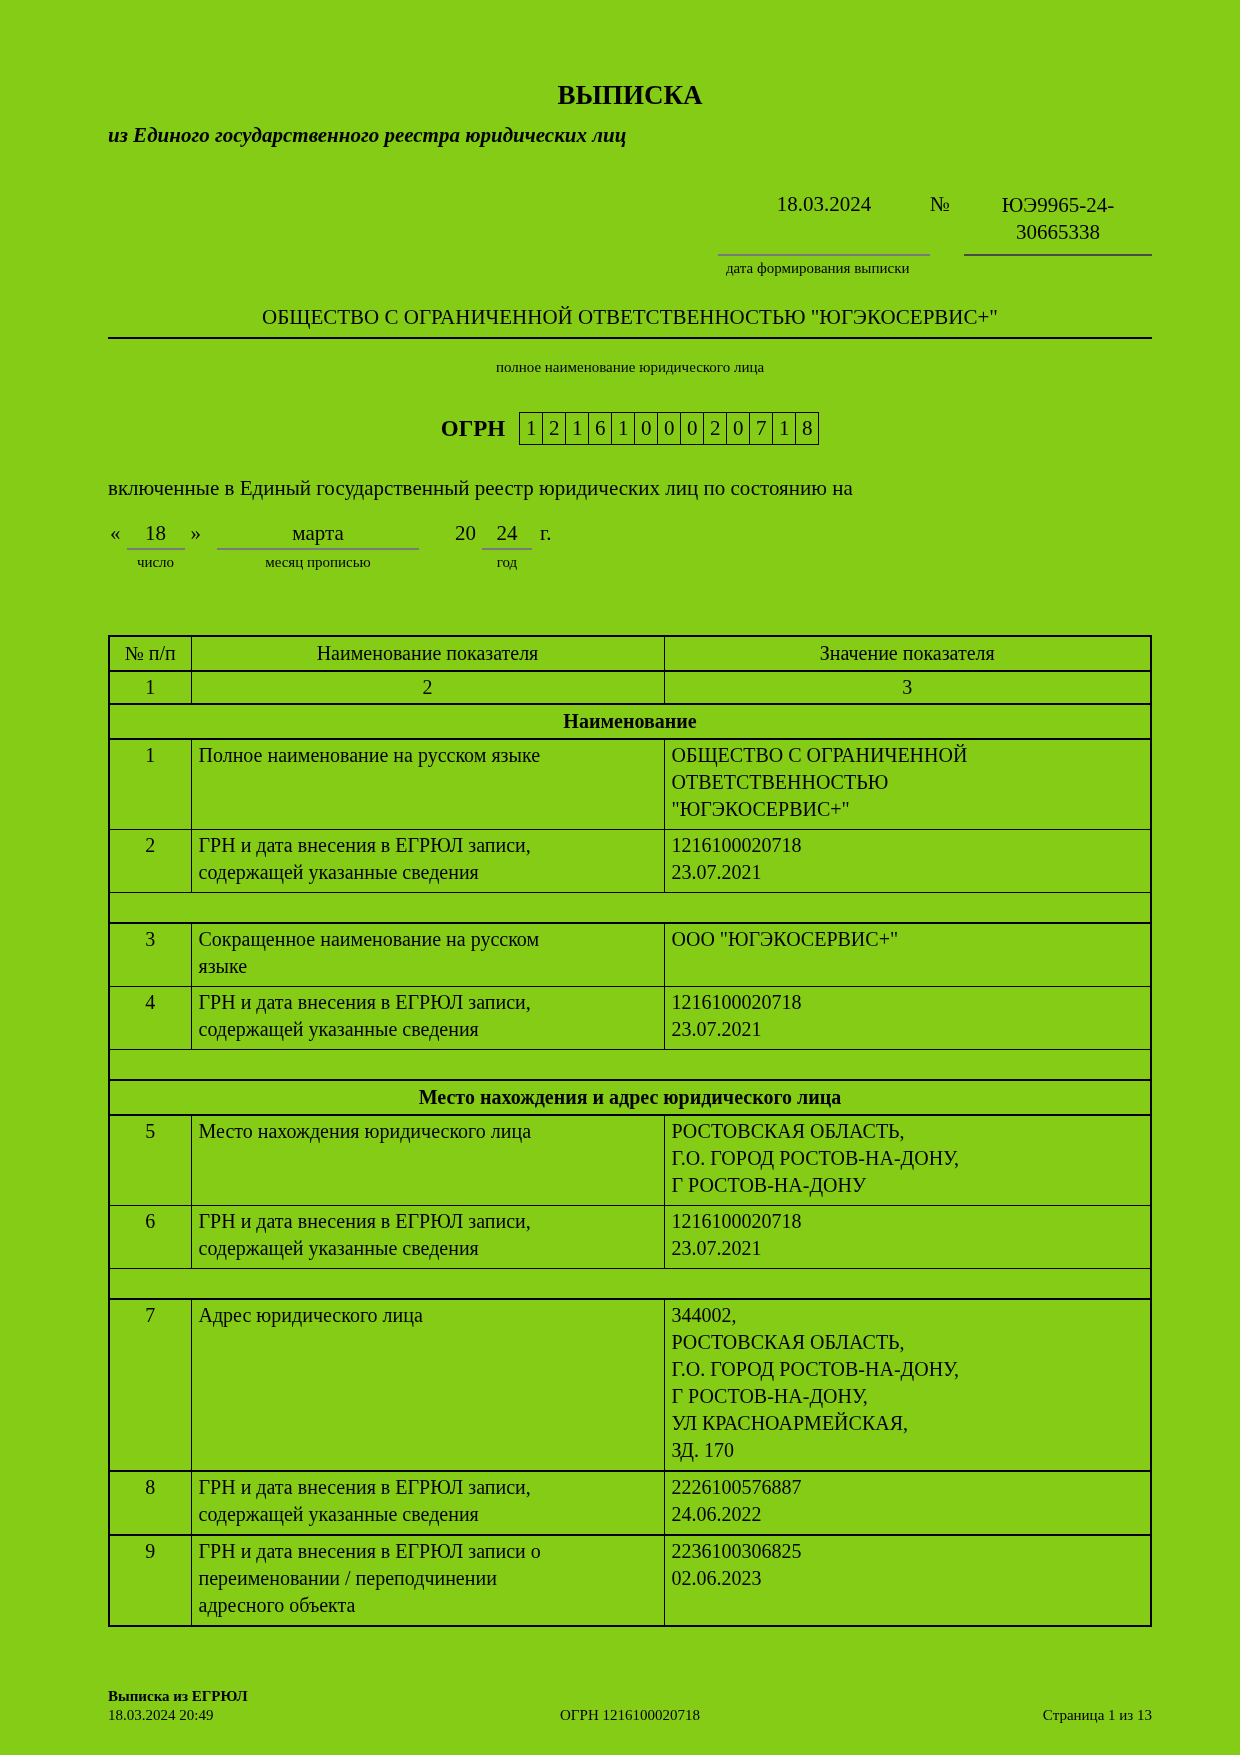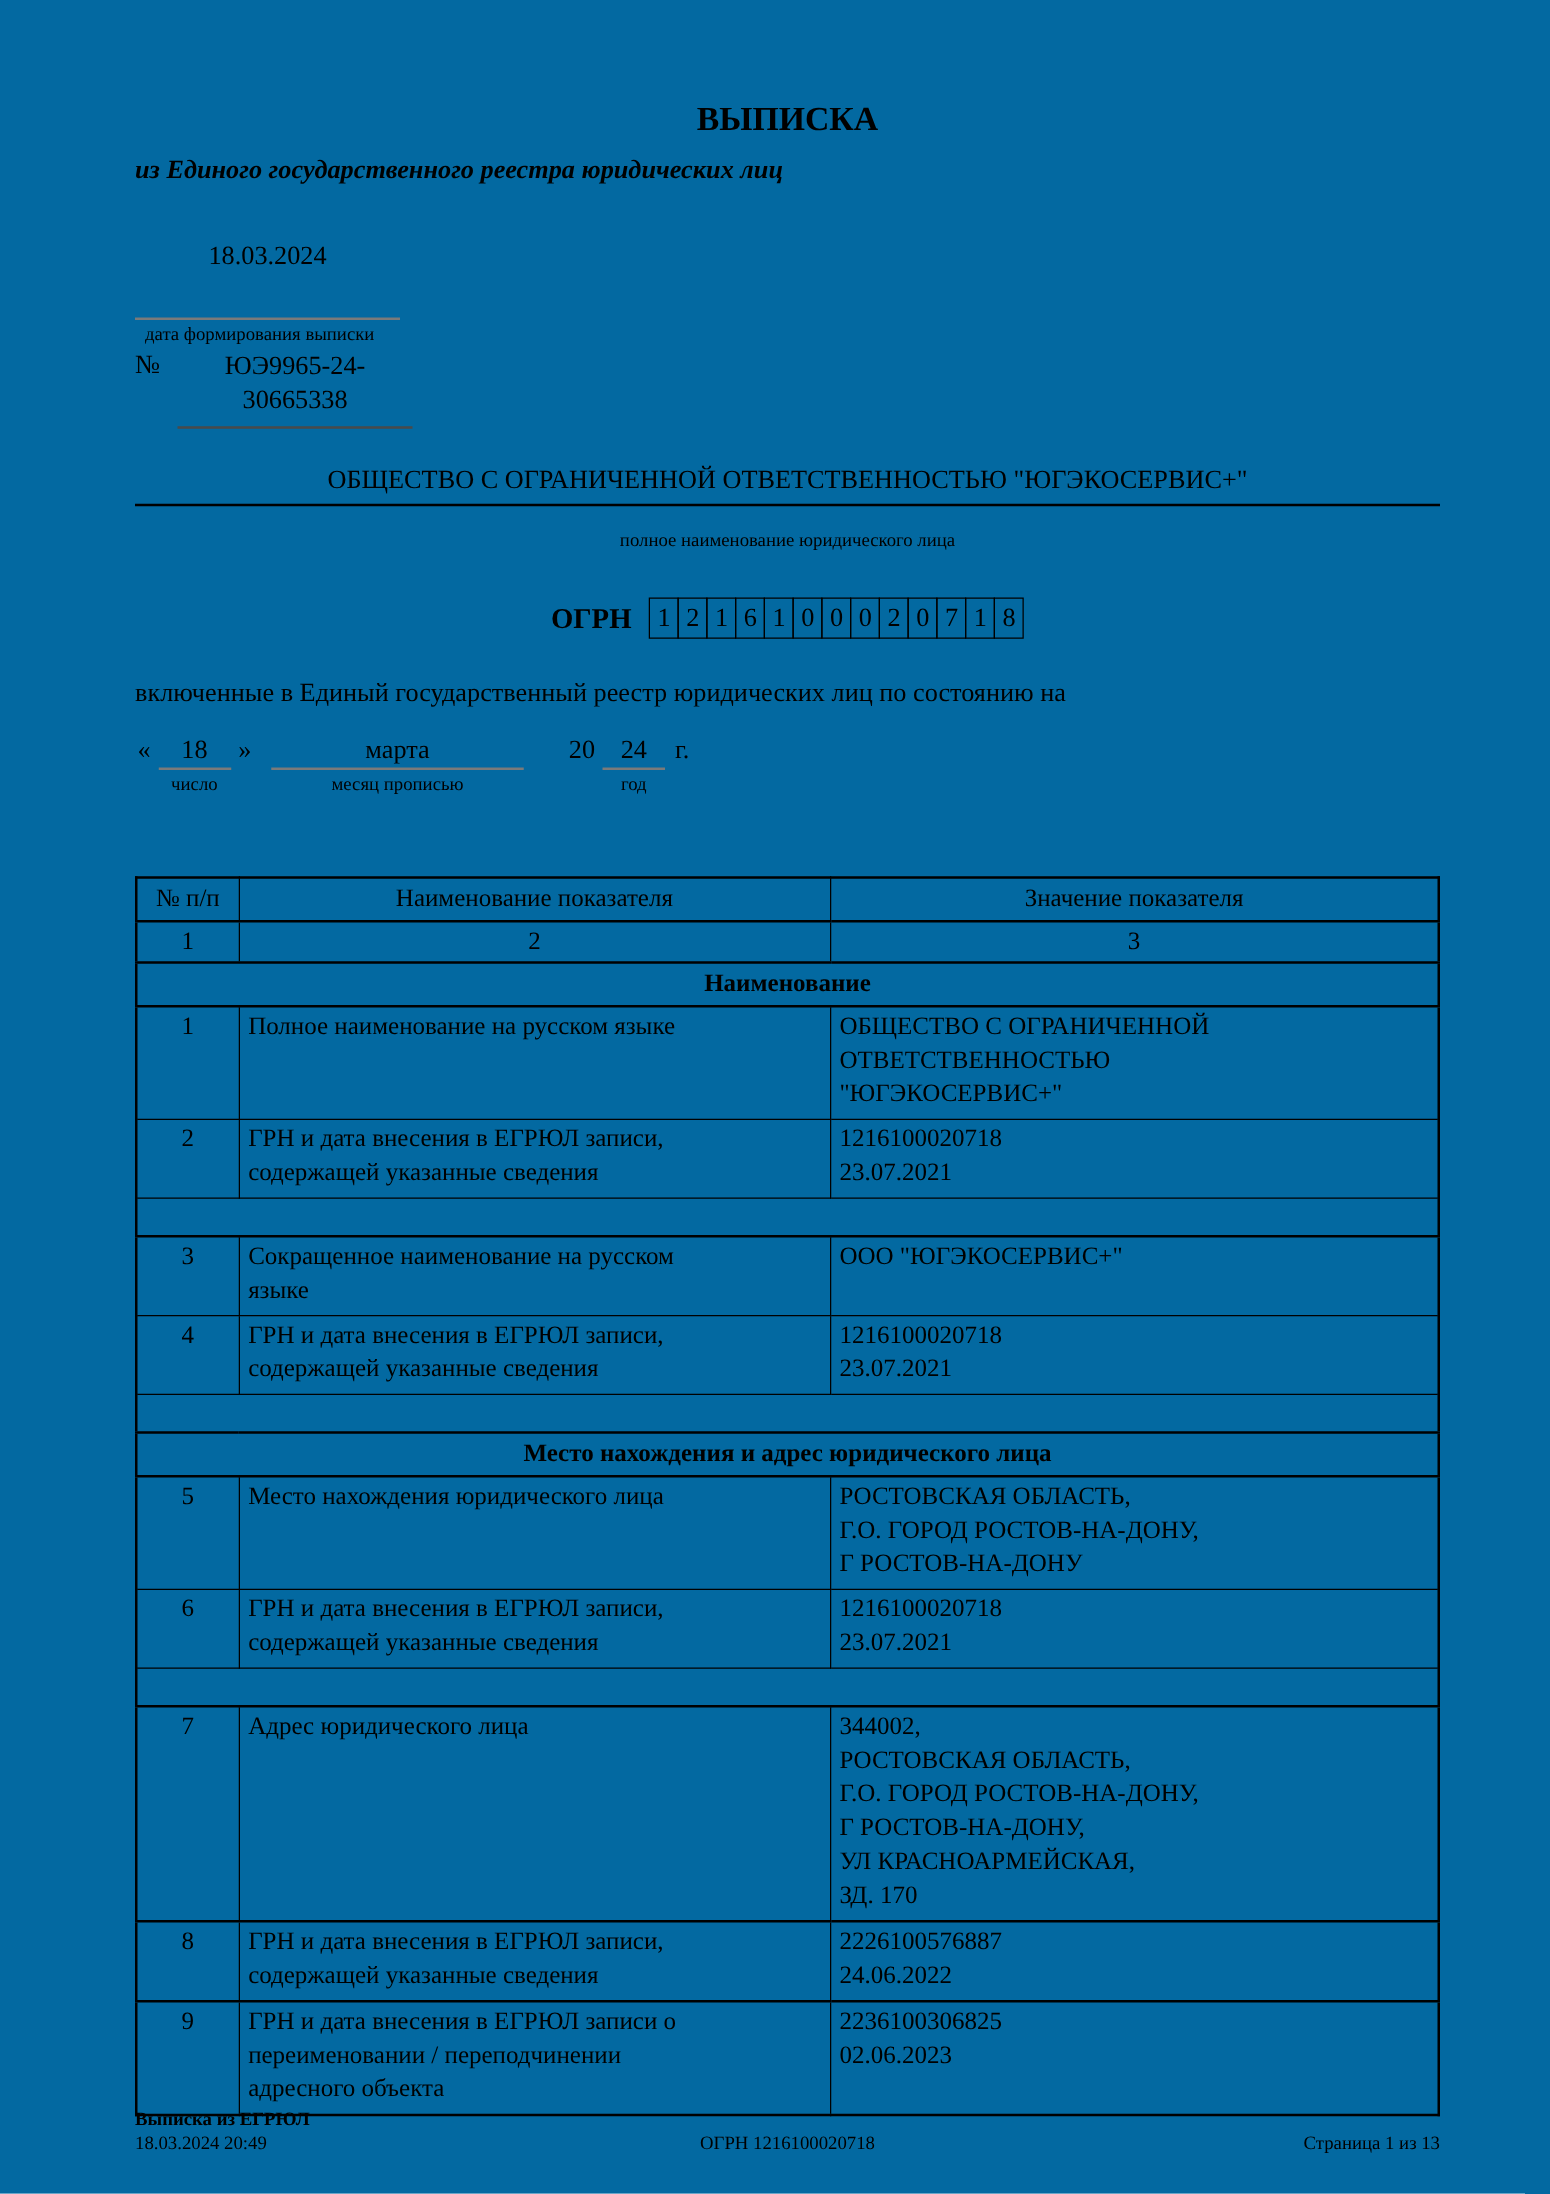--- a/index.html
+++ b/index.html
@@ -1,30 +1,30 @@
 <!DOCTYPE html>
 <html lang="ru"><head>
 <meta charset="utf-8">
 <style>
   html,body { margin:0; padding:0; background:#ffffff; }
   .page {
     position:relative;
     width:1240px; height:1755px;
-    background:#0369a1;
+    background:#84cc16;
     color:#000;
     font-family:"Liberation Serif","DejaVu Serif",serif;
     overflow:hidden;
     box-sizing:border-box;
   }
   .content { position:absolute; left:108px; right:88px; top:0; }
 
   .doc-title { text-align:center; font-weight:bold; font-size:27px; margin-top:80px; }
   .doc-subtitle { text-align:left; font-weight:bold; font-size:21px; margin-top:12px;font-style:italic; }
 
-  .hdr-row { display:flex; justify-content:flex-end; margin-top:42px;flex-direction:column; }
+  .hdr-row { display:flex; justify-content:flex-end; margin-top:42px; }
   .hdr-left { width:212px; }
   .hdr-date-box {
     height:66px; border-bottom:2px solid #7a7a7a;
     text-align:center; font-size:21px; box-sizing:border-box; padding-top:2px;
   }
   .hdr-caption { font-size:15px; margin-top:4px; padding-left:8px; white-space:nowrap; }
   .hdr-right { display:flex; align-items:flex-start; }
   .hdr-no { font-size:21px; margin-top:2px; margin-right:14px; }
   .hdr-num-box {
     width:188px; height:66px; box-sizing:border-box;

